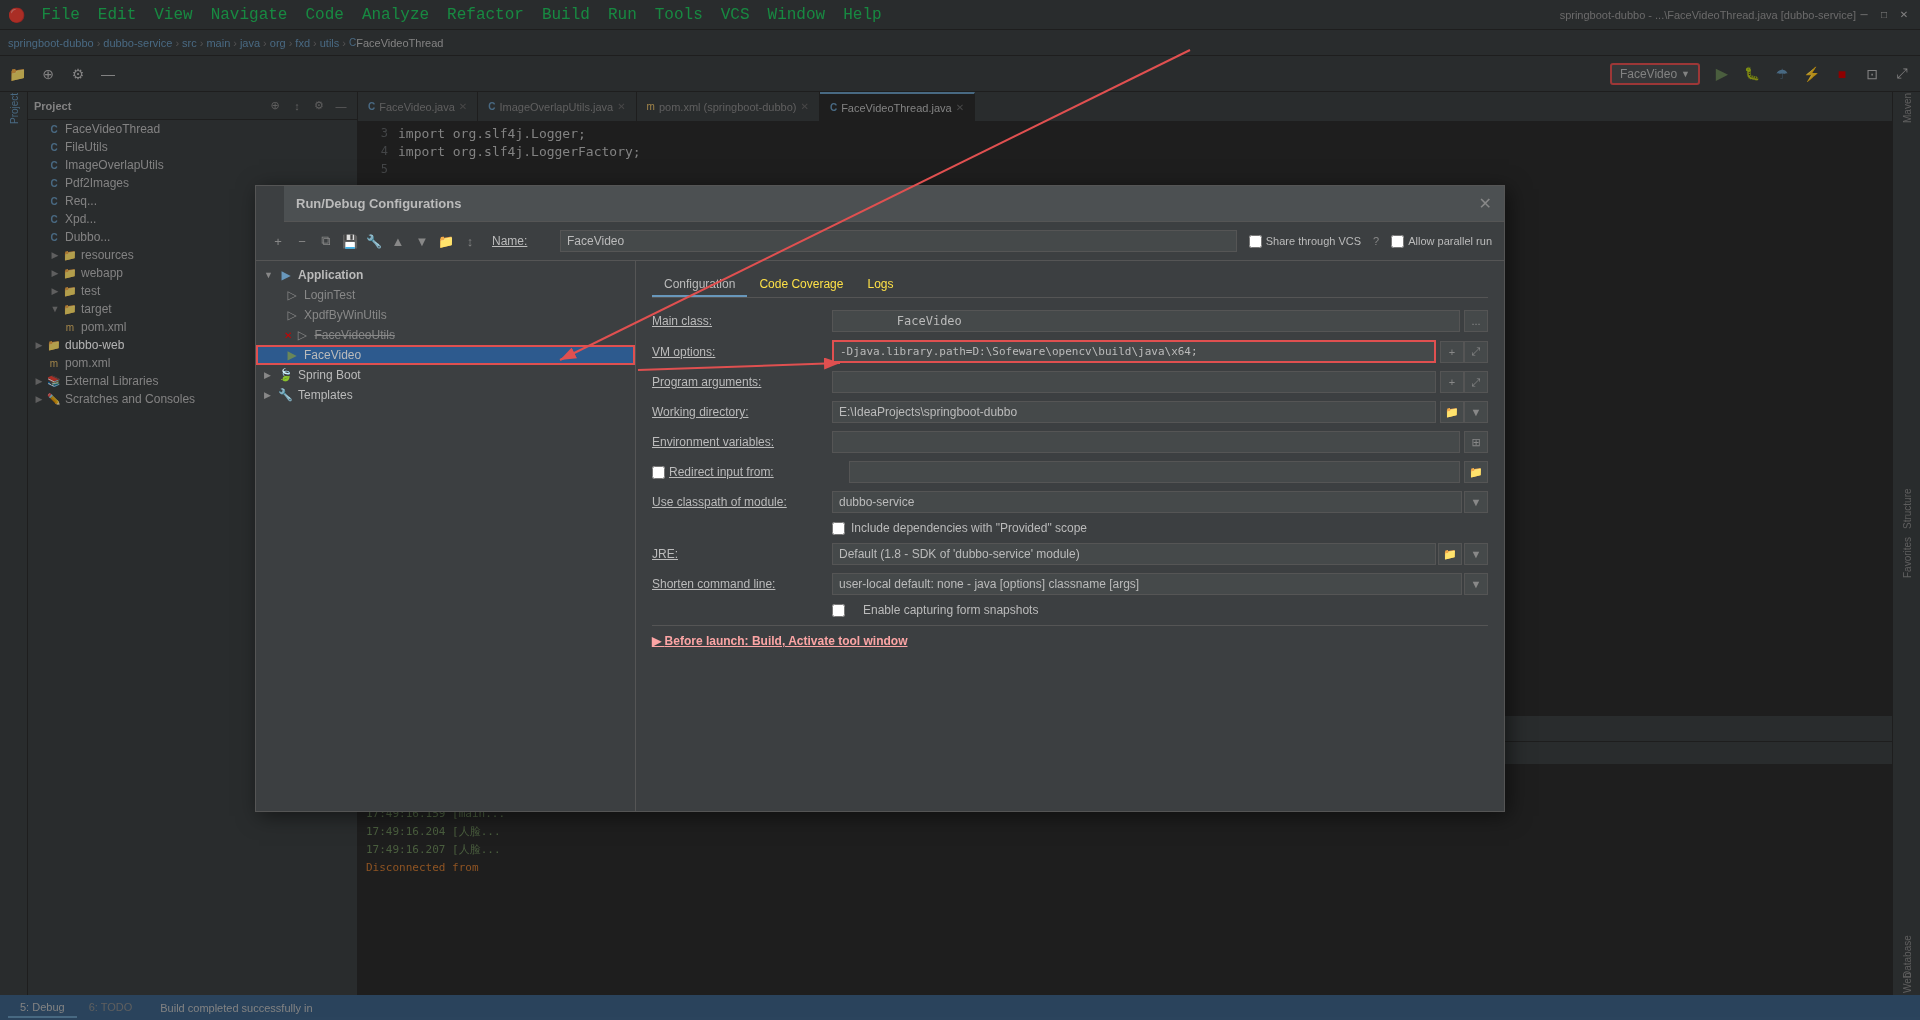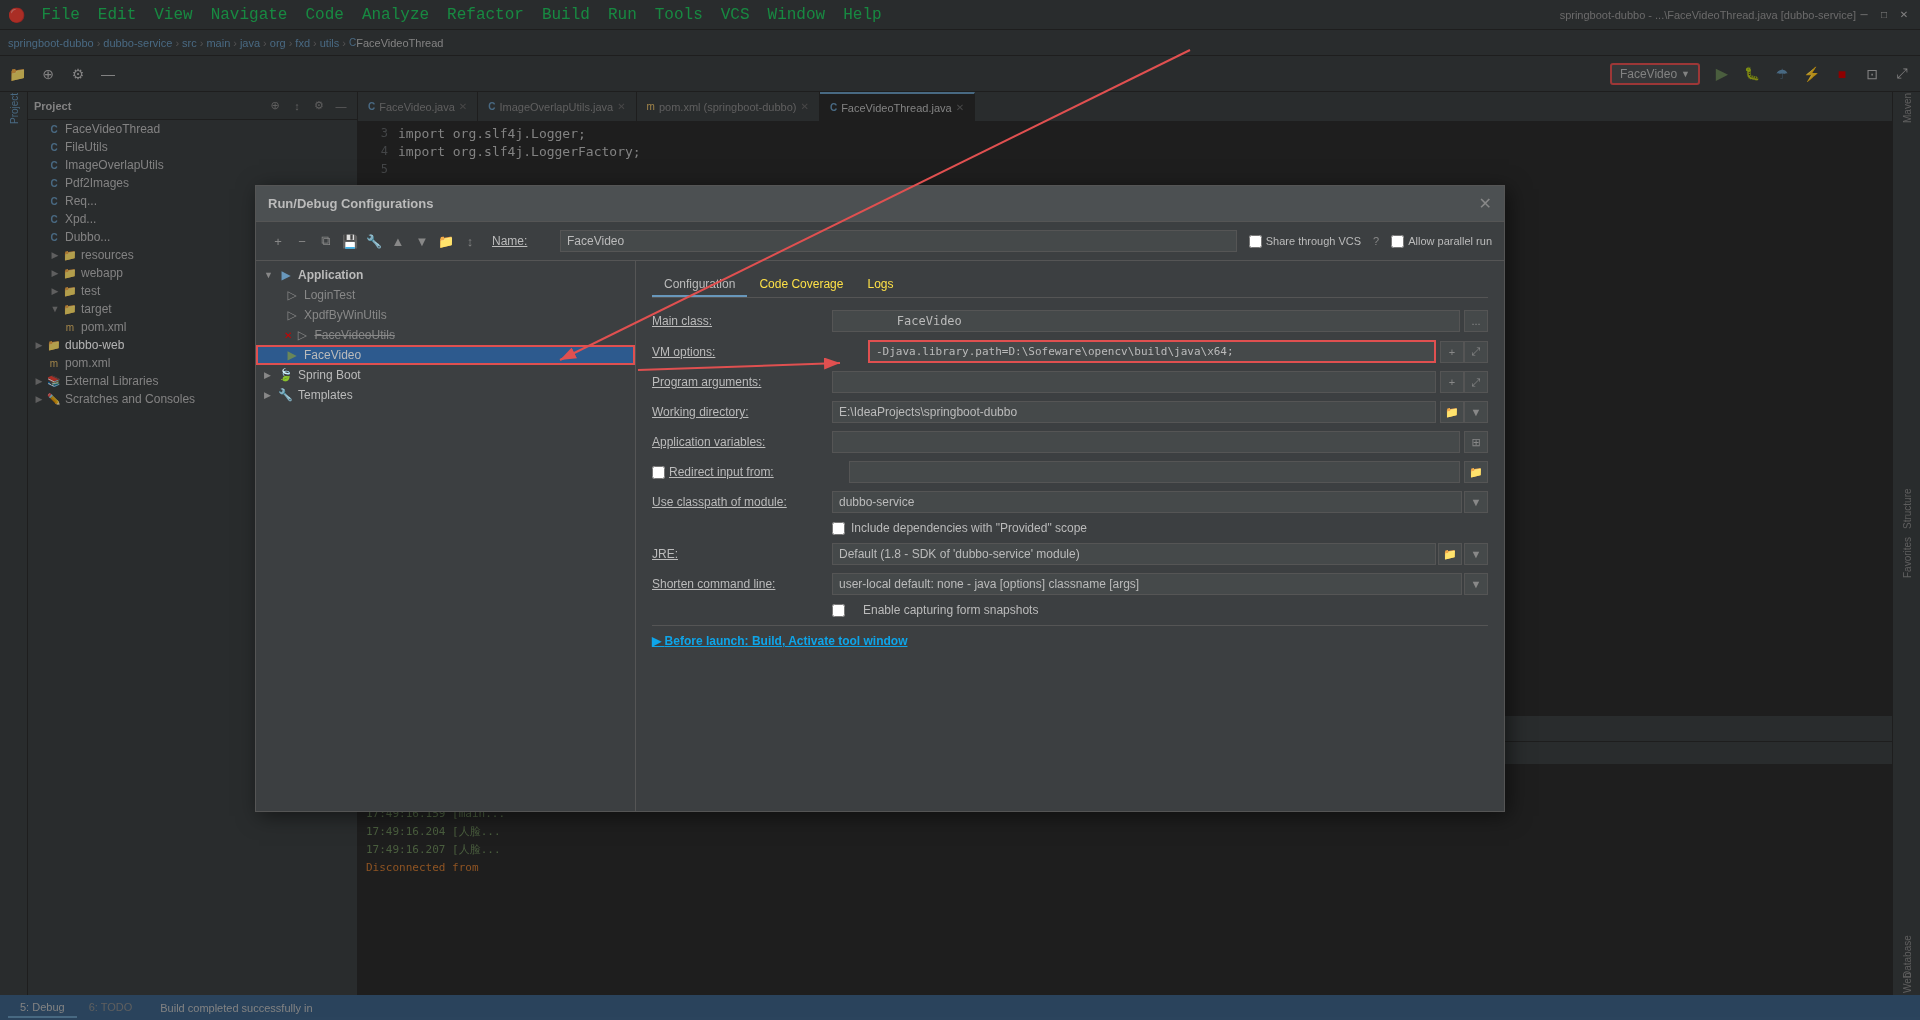--- a/index.html
+++ b/index.html
@@ -80,21 +80,21 @@
     .debug-btn { width: 22px; height: 22px; display: flex; align-items: center; justify-content: center; cursor: pointer; font-size: 12px; color: #888; border-radius: 2px; }
     .debug-btn.active { color: #6a8759; }
     .debug-btn.red { color: #cc0000; }
 
     
     .side-icons-right { width: 28px; background: #3c3f41; border-left: 1px solid #2b2b2b; display: flex; flex-direction: column; align-items: center; padding-top: 4px; gap: 2px; }
 
     
     .modal-overlay { position: absolute; top: 0; left: 0; width: 100%; height: 100%; background: rgba(0,0,0,0.3); z-index: 100; }
     .modal { position: absolute; top: 185px; left: 255px; width: 1250px; background: #3c3f41; border: 1px solid #555; box-shadow: 4px 4px 20px rgba(0,0,0,0.5); z-index: 101; }
-    .modal-title-bar { background: #4c5052; padding: 8px 12px; display: flex; align-items: center; justify-content: space-between; border-bottom: 1px solid #555; }
+    .modal-title-bar { background: #4c5052; padding: 8px 12px; display: flex; align-items: center; justify-content: space-between; border-bottom: 1px solid #555; margin-left: 28px; }
     .modal-title { font-size: 13px; color: #bbbbbb; font-weight: bold; }
     .modal-close { cursor: pointer; color: #888; font-size: 16px; }
 
     .modal-body { display: flex; height: 550px; }
 
     
     .config-tree { width: 380px; border-right: 1px solid #555; padding: 4px 0; overflow-y: auto; background: #3c3f41; }
     .config-toolbar { display: flex; align-items: center; padding: 4px 8px; gap: 4px; border-bottom: 1px solid #555; }
     .config-btn { width: 20px; height: 20px; display: flex; align-items: center; justify-content: center; cursor: pointer; color: #888; font-size: 13px; }
     .config-tree-item { display: flex; align-items: center; padding: 2px 8px; cursor: pointer; }
@@ -117,21 +117,21 @@
     .form-input { flex: 1; background: #45494a; border: 1px solid #555; color: #bbbbbb; padding: 3px 6px; font-size: 12px; margin-right: 4px; }
     .form-input-highlighted { flex: 1; background: #45494a; border: 2px solid #e05050; color: #bbbbbb; padding: 3px 6px; font-size: 12px; margin-right: 4px; }
     .form-btn { width: 24px; height: 22px; display: flex; align-items: center; justify-content: center; background: #45494a; border: 1px solid #555; cursor: pointer; color: #888; font-size: 11px; }
     .form-select { flex: 1; background: #45494a; border: 1px solid #555; color: #bbbbbb; padding: 3px 6px; font-size: 12px; appearance: none; -webkit-appearance: none; }
     .form-select-row { display: flex; align-items: center; gap: 2px; flex: 1; }
 
     
     .arrow-svg { position: absolute; top: 0; left: 0; width: 100%; height: 100%; pointer-events: none; z-index: 200; }
 
     .before-launch { border-top: 1px solid #555; margin-top: 8px; padding-top: 8px; }
-    .before-launch-label { color: #0ea5e9; font-size: 12px; font-weight: bold; text-decoration: underline; cursor: pointer; }
+    .before-launch-label { color: #fca5a5; font-size: 12px; font-weight: bold; text-decoration: underline; cursor: pointer; }
 
     .bottom-left-tabs { display: flex; border-bottom: 1px solid #2b2b2b; background: #3c3f41; }
     .bl-tab { padding: 3px 12px; font-size: 11px; color: #888; cursor: pointer; border-bottom: 2px solid transparent; }
     .bl-tab.active { color: #bbbbbb; border-bottom: 2px solid #6897bb; }
   </style>
 </head>
 <body>
 
 <div style="position: relative; width: 1920px; height: 1020px; overflow: hidden;">
 
@@ -501,41 +501,41 @@
           </div>
 
           <div class="form-row">
             <span class="form-label">Main class:</span>
             <input class="form-input" type="text" value="        FaceVideo" style="flex: 1 1 0%; font-family: monospace;">
             <button class="form-btn">...</button>
           </div>
 
           <div class="form-row">
             <span class="form-label">VM options:</span>
-            <input class="form-input-highlighted" type="text" value="-Djava.library.path=D:\Sofeware\opencv\build\java\x64;" style="font-family: monospace; font-size: 11px; margin-left: 36px;">
+            <input class="form-input-highlighted" type="text" value="-Djava.library.path=D:\Sofeware\opencv\build\java\x64;" style="font-family: monospace; font-size: 11px;">
             <button class="form-btn">+</button>
             <button class="form-btn">⤢</button>
           </div>
 
           <div class="form-row">
             <span class="form-label">Program arguments:</span>
             <input class="form-input" type="text" value="" style="flex: 1 1 0%;">
             <button class="form-btn">+</button>
             <button class="form-btn">⤢</button>
           </div>
 
           <div class="form-row">
             <span class="form-label">Working directory:</span>
             <input class="form-input" type="text" value="E:\IdeaProjects\springboot-dubbo" style="flex: 1 1 0%;">
             <button class="form-btn">📁</button>
             <button class="form-btn">▼</button>
           </div>
 
           <div class="form-row">
-            <span class="form-label">Application variables:</span>
+            <span class="form-label">Environment variables:</span>
             <input class="form-input" type="text" value="" style="flex: 1 1 0%;">
             <button class="form-btn">⊞</button>
           </div>
 
           <div class="form-row">
             <input type="checkbox" style="">
             <span class="form-label" style="margin-left:4px;">Redirect input from:</span>
             <input class="form-input" type="text" value="" style="flex: 1 1 0%;">
             <button class="form-btn">📁</button>
           </div>

